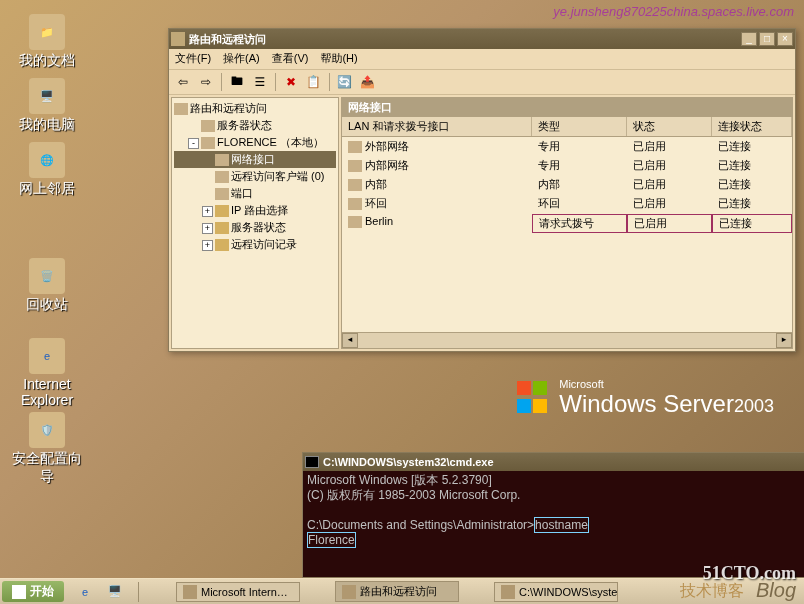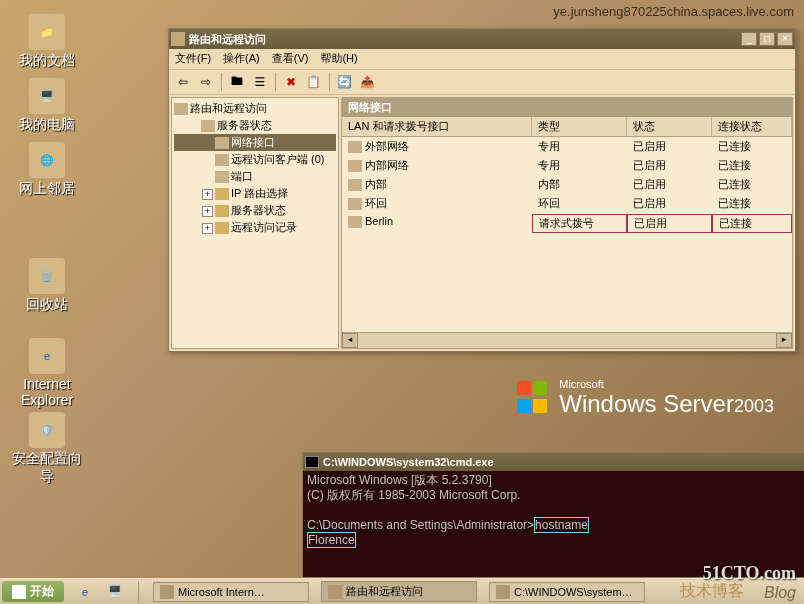--- a/index.html
+++ b/index.html
@@ -1,20 +1,20 @@
 <!DOCTYPE html>
 <html><head>
 <meta charset="utf-8">
 <style>
 * { box-sizing: border-box; margin: 0; padding: 0; font-family: "Microsoft YaHei", Tahoma, sans-serif; }
 body { width: 804px; height: 604px; background: linear-gradient(135deg, #c9a66b 0%, #b8946a 35%, #a8875a 60%, #8a6d48 100%); position: relative; overflow: hidden; font-size: 11px; }
-.watermark { position: absolute; top: 4px; right: 10px; color: #000000; font-size: 13px; opacity: 0.7; }
+.watermark { position: absolute; top: 4px; right: 10px; color: #a21caf; font-size: 13px; font-style: italic; opacity: 0.7; }
 .bottom-watermark { position: absolute; bottom: 20px; right: 8px; color: #fff; font-size: 18px; font-weight: bold; opacity: 0.85; text-shadow: 1px 1px 2px #000; font-family: Liberation Serif, serif; }
 .tech-blog { position: absolute; bottom: 2px; right: 60px; color: #b89050; font-size: 16px; }
-.blog-txt { position: absolute; bottom: 2px; right: 8px; color: #7b6a4a; font-size: 16px; font-style: italic; }
+.blog-txt { position: absolute; bottom: 2px; right: 8px; color: #7b6a4a; font-size: 20px; font-style: italic; }
 
 
 .desktop-icon { position: absolute; width: 70px; text-align: center; color: #fff; cursor: pointer; }
 .desktop-icon .icon-box { width: 36px; height: 36px; margin: 0 auto 2px; background: #d4b886; border-radius: 4px; display: flex; align-items: center; justify-content: center; }
 .desktop-icon .label { font-size: 14px; text-shadow: 1px 1px 1px #000; }
 
 
 .ws-logo { position: absolute; right: 30px; top: 378px; text-align: left; }
 .ws-logo .flag { display: inline-block; vertical-align: middle; }
 .ws-logo .flag span { display: inline-block; width: 14px; height: 14px; margin: 1px; }
@@ -65,21 +65,21 @@
 .cmd-title .icon { width: 14px; height: 12px; background: #000; border: 1px solid #888; margin-right: 4px; }
 .cmd-title .title { flex: 1; font-weight: bold; }
 .cmd-body { padding: 2px 4px; color: #c0c0c0; font-family: "Consolas", monospace; font-size: 12px; line-height: 15px; background: #2a0808; height: calc(100% - 18px); }
 .cmd-body .hl { border: 1px solid #7dd3fc; padding: 0 0; }
 
 
 .taskbar { position: absolute; bottom: 0; left: 0; width: 100%; height: 26px; background: linear-gradient(#e8d8b8, #d0c0a0); border-top: 1px solid #f0e0c0; display: flex; align-items: center; padding: 0 2px; gap: 12px; }
 .start-btn { background: linear-gradient(#98b868, #789848); color: #fff; padding: 2px 10px; border-radius: 3px; font-weight: bold; font-size: 12px; cursor: pointer; display: flex; align-items: center; gap: 4px; }
 .start-btn .flag { width: 14px; height: 14px; background: #fff; }
 .ql-icon { width: 18px; height: 18px; cursor: pointer; display: flex; align-items: center; justify-content: center; }
-.task-item { background: #d8c8a8; border: 1px solid #a09070; padding: 2px 6px; cursor: pointer; width: 156px; display: flex; align-items: center; gap: 4px; overflow: hidden; white-space: nowrap; }
+.task-item { background: #d8c8a8; border: 1px solid #a09070; padding: 2px 6px; cursor: pointer; width: 124px; display: flex; align-items: center; gap: 4px; overflow: hidden; white-space: nowrap; margin-left: 23px; }
 .task-item .ti-icon { width: 14px; height: 14px; background: #b09870; flex-shrink: 0; }
 .task-item.active { background: #c0b090; }
 </style>
 </head>
 <body>
 
 <div class="watermark">ye.junsheng870225china.spaces.live.com</div>
 
 <div class="desktop-icon" style="left:12px; top:14px;">
   <div class="icon-box">📁</div>
@@ -141,20 +141,21 @@
     <div class="tbtn" style="color:#c00;">✖</div>
     <div class="tbtn">📋</div>
     <div class="sep"></div>
     <div class="tbtn">🔄</div>
     <div class="tbtn">📤</div>
   </div>
   <div class="content">
     <div class="tree-panel">
       <div class="tree-node"><span class="node-icon"></span><span>路由和远程访问</span></div>
       <div class="tree-node indent1"><span class="no-expander"></span><span class="node-icon"></span><span>服务器状态</span></div>
+      <div class="tree-node indent1"><span class="expander">-</span><span class="node-icon"></span><span>FLORENCE （本地）</span></div>
       <div class="tree-node indent2 selected"><span class="no-expander"></span><span class="node-icon"></span><span>网络接口</span></div>
       <div class="tree-node indent2"><span class="no-expander"></span><span class="node-icon"></span><span>远程访问客户端 (0)</span></div>
       <div class="tree-node indent2"><span class="no-expander"></span><span class="node-icon"></span><span>端口</span></div>
       <div class="tree-node indent2"><span class="expander">+</span><span class="node-icon folder"></span><span>IP 路由选择</span></div>
       <div class="tree-node indent2"><span class="expander">+</span><span class="node-icon folder"></span><span>服务器状态</span></div>
       <div class="tree-node indent2"><span class="expander">+</span><span class="node-icon folder"></span><span>远程访问记录</span></div>
     </div>
     <div class="list-panel">
       <div class="list-header-bar">网络接口</div>
       <div class="list-table">

